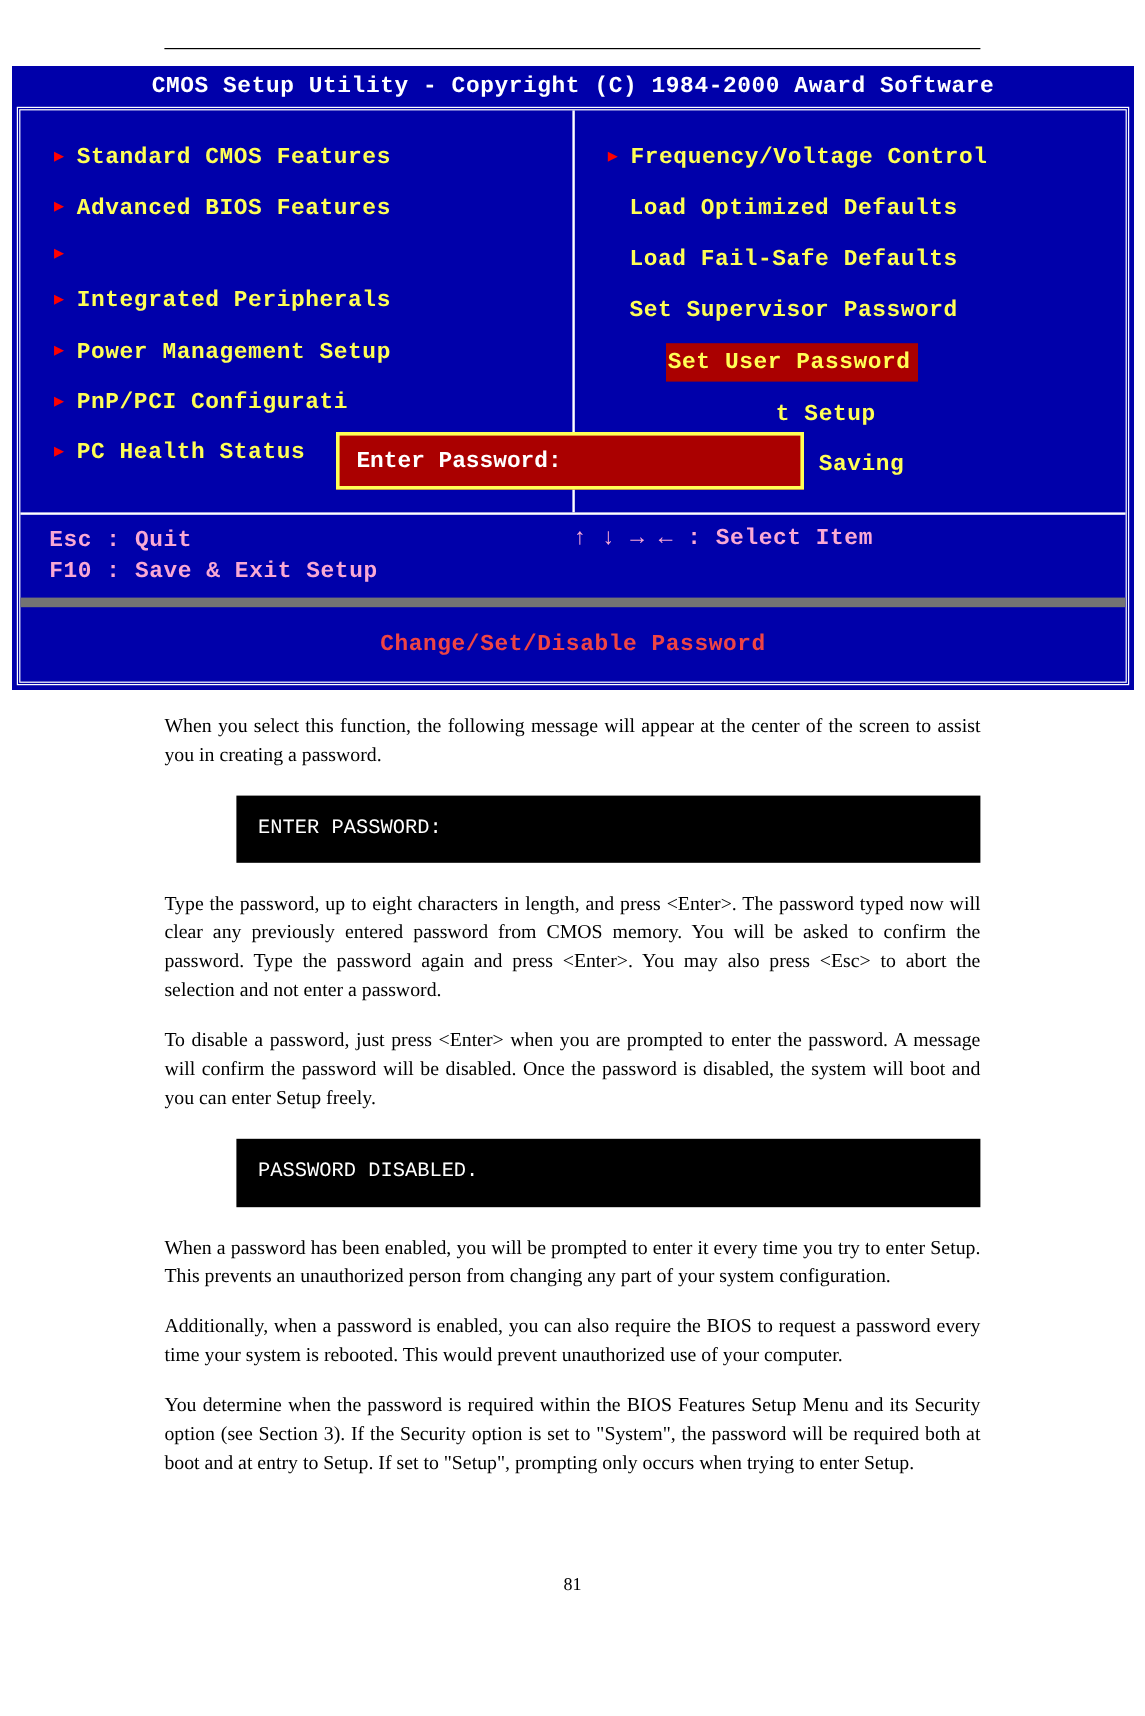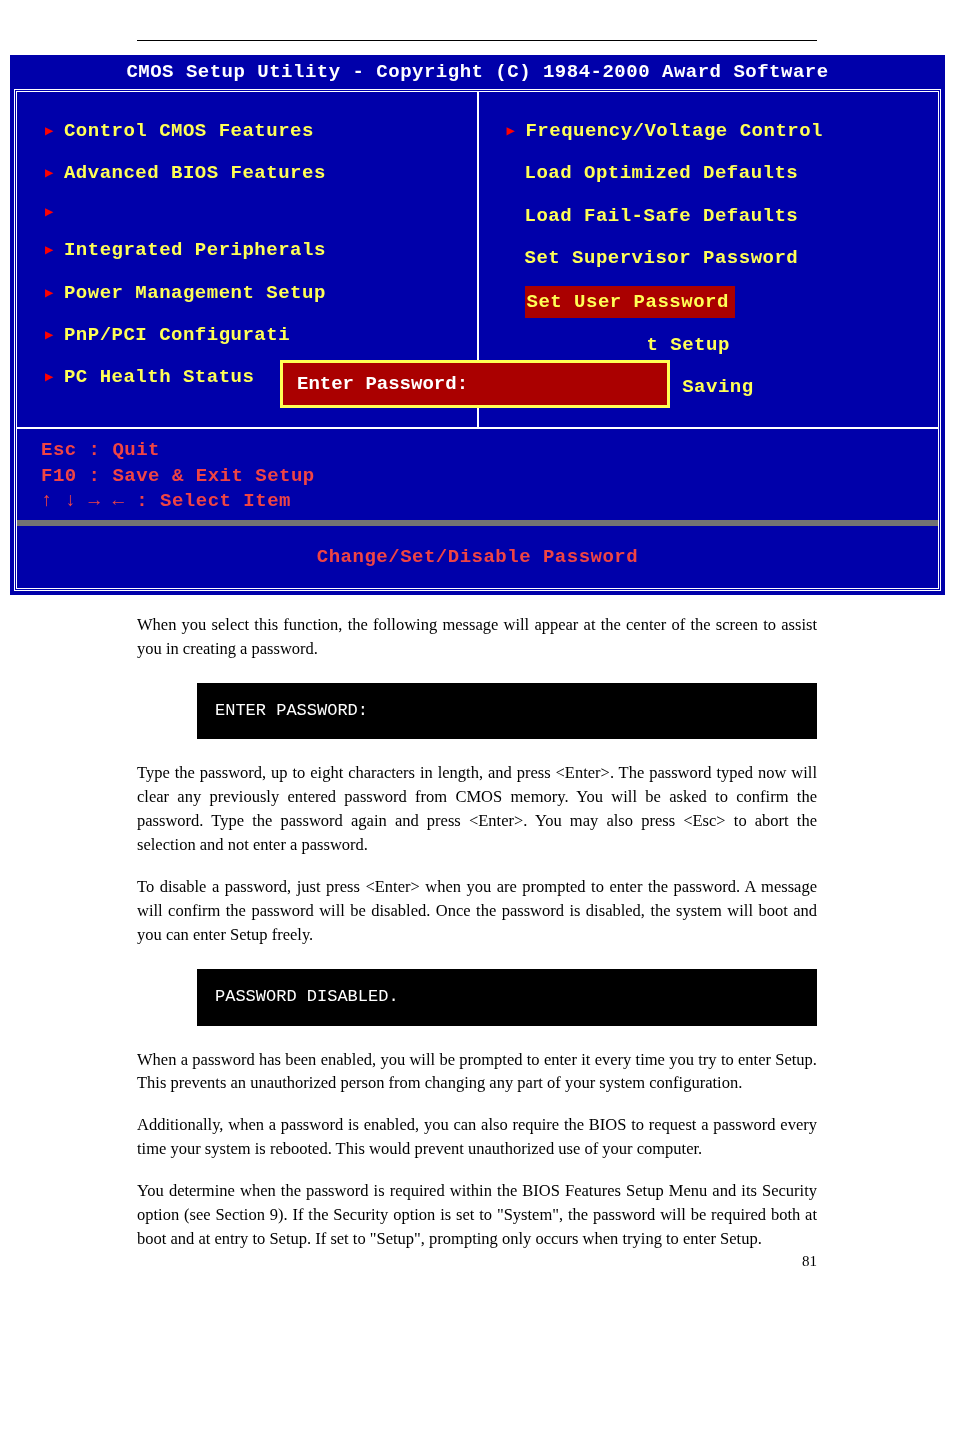--- a/index.html
+++ b/index.html
@@ -63,27 +63,27 @@
     font-size: 14px;
   }
   .menu-item .noarrow {
     width: 18px;
     display: inline-block;
   }
   .menu-item.highlighted span.label {
     background: #aa0000;
     color: #ffff55;
     padding: 1px 6px 1px 2px;
+    margin-left: 30px;
   }
   .bios-help {
     display: flex;
     padding: 8px 24px;
-    border-bottom: 6px solid #737373;
-    color: #ef4444;
-    flex-direction: column;
+    border-bottom: 8px solid #737373;
+    color: #f9a8d4;
   }
   .help-left { flex: 1; line-height: 1.4; }
   .help-right { flex: 1; }
   .bios-hint {
     text-align: center;
     padding: 20px 0;
     color: #ef4444;
   }
   .password-dialog {
     position: absolute;
@@ -113,38 +113,39 @@
   .black-box {
     background: #000000;
     color: #ffffff;
     font-family: 'Courier New', monospace;
     padding: 16px 18px;
     font-size: 17px;
     width: 620px;
     margin: 22px auto 22px 60px;
   }
   .page-num {
-    text-align: right;
+    text-align: center;
     font-size: 15px;
+    margin-top: 80px;
   }
 </style>
 </head>
 <body>
 
 <div class="page">
   <div class="header-line"></div>
 
   <div class="bios-screen">
     <div class="bios-title">CMOS Setup Utility - Copyright (C) 1984-2000 Award Software</div>
     <div class="bios-body">
       <div class="bios-menu">
         <div class="bios-col left">
           <div class="menu-item">
               <span class="arrow">▶</span>
-              <span class="label">Control CMOS Features</span>
+              <span class="label">Standard CMOS Features</span>
             </div>
           <div class="menu-item">
               <span class="arrow">▶</span>
               <span class="label">Advanced BIOS Features</span>
             </div>
           <div class="menu-item">
               <span class="arrow">▶</span>
             </div>
           <div class="menu-item">
               <span class="arrow">▶</span>
@@ -212,16 +213,16 @@
   </div>
 
   <div class="body-text">
     <div class="para">When you select this function, the following message will appear at the center of the screen to assist you in creating a password.</div>
     <div class="black-box">ENTER PASSWORD:</div>
     <div class="para">Type the password, up to eight characters in length, and press &lt;Enter&gt;. The password typed now will clear any previously entered password from CMOS memory. You will be asked to confirm the password. Type the password again and press &lt;Enter&gt;. You may also press &lt;Esc&gt; to abort the selection and not enter a password.</div>
     <div class="para">To disable a password, just press &lt;Enter&gt; when you are prompted to enter the password. A message will confirm the password will be disabled. Once the password is disabled, the system will boot and you can enter Setup freely.</div>
     <div class="black-box">PASSWORD DISABLED.</div>
     <div class="para">When a password has been enabled, you will be prompted to enter it every time you try to enter Setup. This prevents an unauthorized person from changing any part of your system configuration.</div>
     <div class="para">Additionally, when a password is enabled, you can also require the BIOS to request a password every time your system is rebooted. This would prevent unauthorized use of your computer.</div>
-    <div class="para">You determine when the password is required within the BIOS Features Setup Menu and its Security option (see Section 9). If the Security option is set to "System", the password will be required both at boot and at entry to Setup. If set to "Setup", prompting only occurs when trying to enter Setup.</div>
+    <div class="para">You determine when the password is required within the BIOS Features Setup Menu and its Security option (see Section 3). If the Security option is set to "System", the password will be required both at boot and at entry to Setup. If set to "Setup", prompting only occurs when trying to enter Setup.</div>
     <div class="page-num">81</div>
   </div>
 </div>
 
 </body></html>

